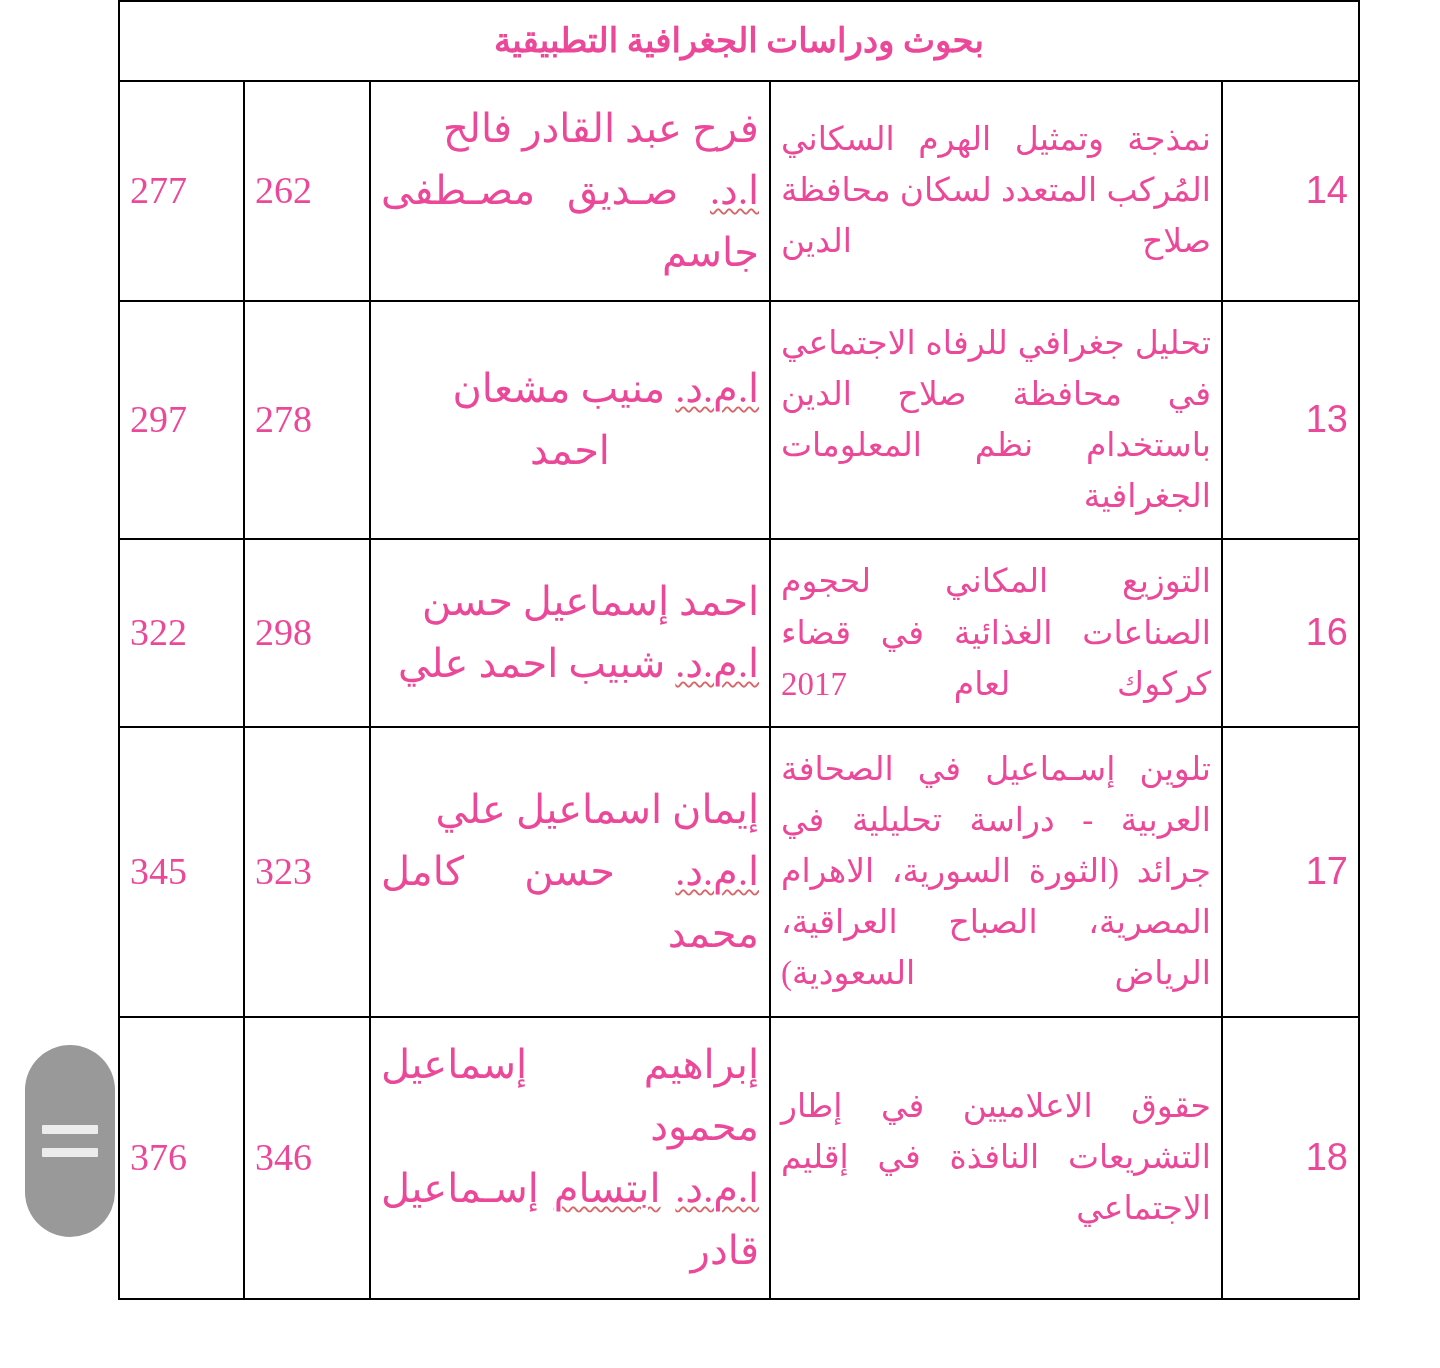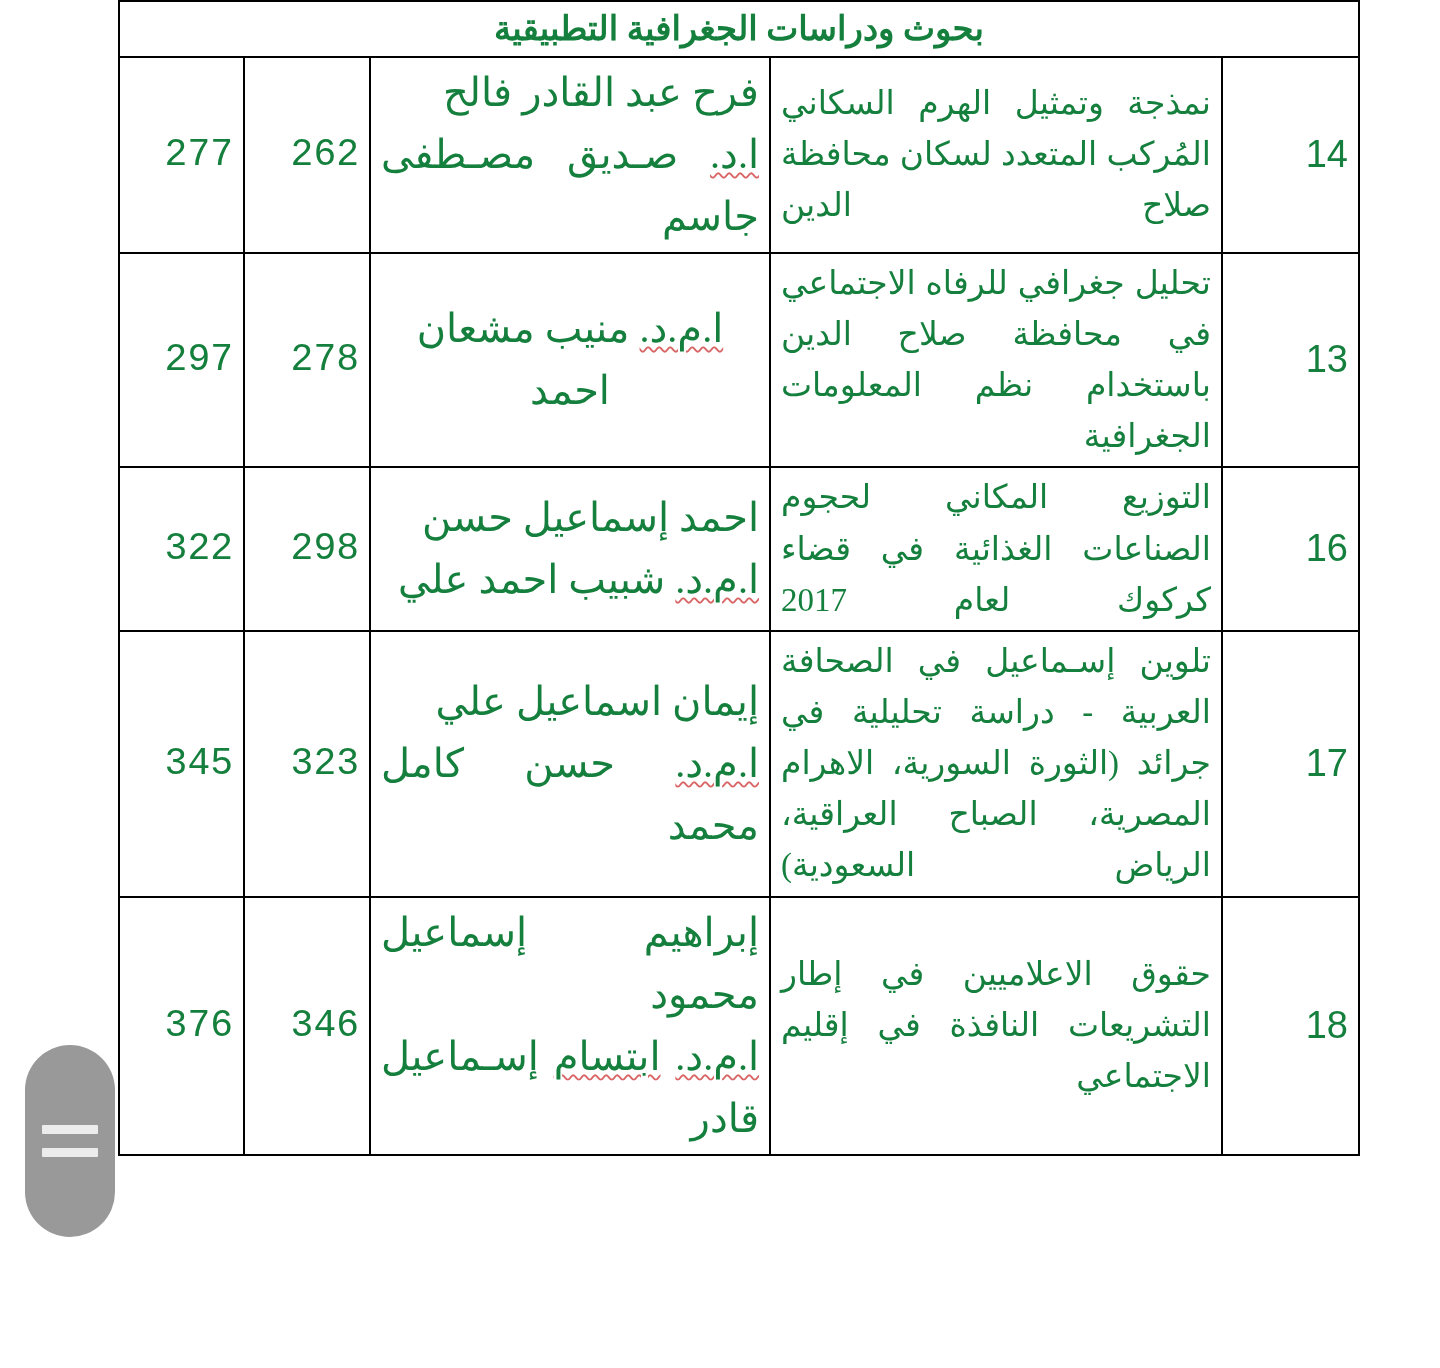--- a/index.html
+++ b/index.html
@@ -32,23 +32,23 @@
     width: 1240px;        
     border-collapse: collapse;
     table-layout: fixed;
     direction: rtl;
   }
 
   #contents-table td {
     border: 2px solid #000000;
     border-top-width: 2px;
     border-bottom-width: 2px;
-    padding: 4px 10px;
+    padding: 16px 10px;
     vertical-align: middle;
-    color: #15803d;
+    color: #ec4899;
     background: #ffffff;
     margin-top: 11px;
   }
 
   
   col.c-seq   { width: 137px; }
   col.c-title { width: 452px; }
   col.c-auth  { width: 400px; }
   col.c-from  { width: 126px; }
   col.c-to    { width: 125px; }
@@ -95,23 +95,23 @@
     direction: rtl;
   }
   .auth-cell .auth-line { display: block; }
   .auth-cell .auth-line.justified {
     text-align: justify;
     text-align-last: justify;
   }
 
   
   .page-cell {
-    text-align: right;
+    text-align: left;
     font-size: 38px;
-    font-family: Liberation Mono, monospace;
+    font-family: Liberation Serif, serif;
     line-height: 1.1;
   }
 
   
   .sp {
     position: relative;
     display: inline-block;
     text-decoration: underline wavy #d96666;
     text-decoration-thickness: 2px;
     text-underline-offset: 4px;
@@ -175,21 +175,21 @@
       </tr>
 
       <tr>
         <td class="seq-cell">13</td>
         <td class="title-cell">
           <span>تحليل جغرافي للرفاه</span>
           <span>الاجتماعي في محافظة</span>
           <span>صلاح الدين باستخدام نظم</span>
           <span>المعلومات الجغرافية</span>
         </td>
-        <td class="auth-cell" style="text-align:center;text-align-last:center;">
+        <td class="auth-cell" style="text-align:right;text-align-last:center;">
           <span class="auth-line"><span class="sp">ا.م.د.</span> منيب مشعان احمد</span>
         </td>
         <td class="page-cell">278</td>
         <td class="page-cell">297</td>
       </tr>
 
       <tr>
         <td class="seq-cell">16</td>
         <td class="title-cell">
           <span>التوزيع المكاني لحجوم</span>

